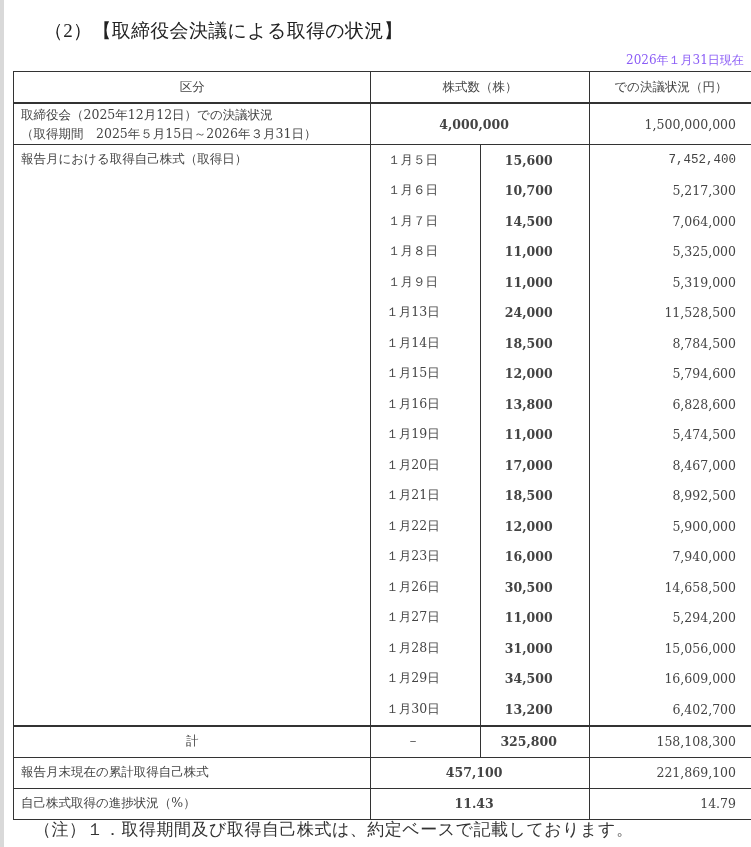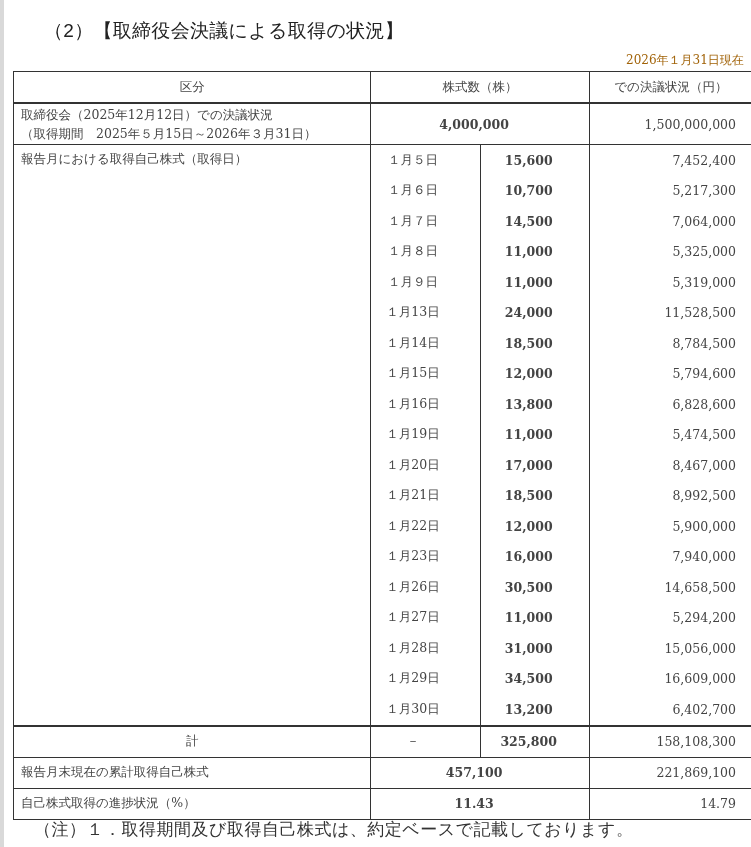--- a/index.html
+++ b/index.html
@@ -4,25 +4,25 @@
 <style>
   html, body { margin: 0; padding: 0; background: #ffffff; }
   body {
     width: 751px; height: 847px; overflow: hidden; position: relative;
     font-family: "DejaVu Serif", "Liberation Serif", serif;
     color: #333333;
   }
   .left-bar { position: absolute; left: 0; top: 0; width: 4px; height: 847px; background: #d9d9d9; }
   .title {
     position: absolute; left: 44px; top: 18px;
-    font-family: Liberation Sans, sans-serif;
+    font-family: Liberation Serif, serif;
     font-size: 19px; color: #222; letter-spacing: 0.3px; white-space: nowrap; text-align: right;
   }
   .asof {
-    position: absolute; left: 626px; top: 52px; font-size: 12px; color: #a16207; white-space: nowrap;
+    position: absolute; left: 626px; top: 52px; font-size: 12px; color: #8b5cf6; white-space: nowrap;
   }
   table {
     position: absolute; left: 13px; top: 71px;
     border-collapse: collapse; table-layout: fixed; width: 740px;
     font-size: 12.5px; color: #444;
   }
   td, th { border: 1px solid #333; padding: 0; font-weight: normal; }
   th { height: 30px; text-align: center; }
   .hdr-cell { border-bottom: 2px solid #333; }
   .c1 { width: 357px; }
@@ -75,21 +75,21 @@
         <div>取締役会（2025年12月12日）での決議状況</div>
         <div>（取得期間　2025年５月15日～2026年３月31日）</div>
       </td>
       <td colspan="2" class="num" style="vertical-align:middle">4,000,000</td>
       <td class="num4" style="vertical-align:middle">1,500,000,000</td>
     </tr>
   <tr class="day">
         <td class="txt" rowspan="19" style="padding-top: 6px;">報告月における取得自己株式（取得日）</td>
         <td class="d date" style="border-top: 1px solid rgb(51, 51, 51);">１月５日</td>
         <td class="d2 num" style="border-top: 1px solid rgb(51, 51, 51);">15,600</td>
-        <td class="d3 num4" style="border-top: 1px solid rgb(51, 51, 51);">7,452,400</td>
+        <td class="d3 num4" style="border-top: 1px solid rgb(51, 51, 51); font-family: Liberation Mono, monospace;">7,452,400</td>
       </tr>
       <tr class="day">
         <td class="d date">１月６日</td>
         <td class="d2 num">10,700</td>
         <td class="d3 num4">5,217,300</td>
       </tr>
       <tr class="day">
         <td class="d date">１月７日</td>
         <td class="d2 num">14,500</td>
         <td class="d3 num4">7,064,000</td>

